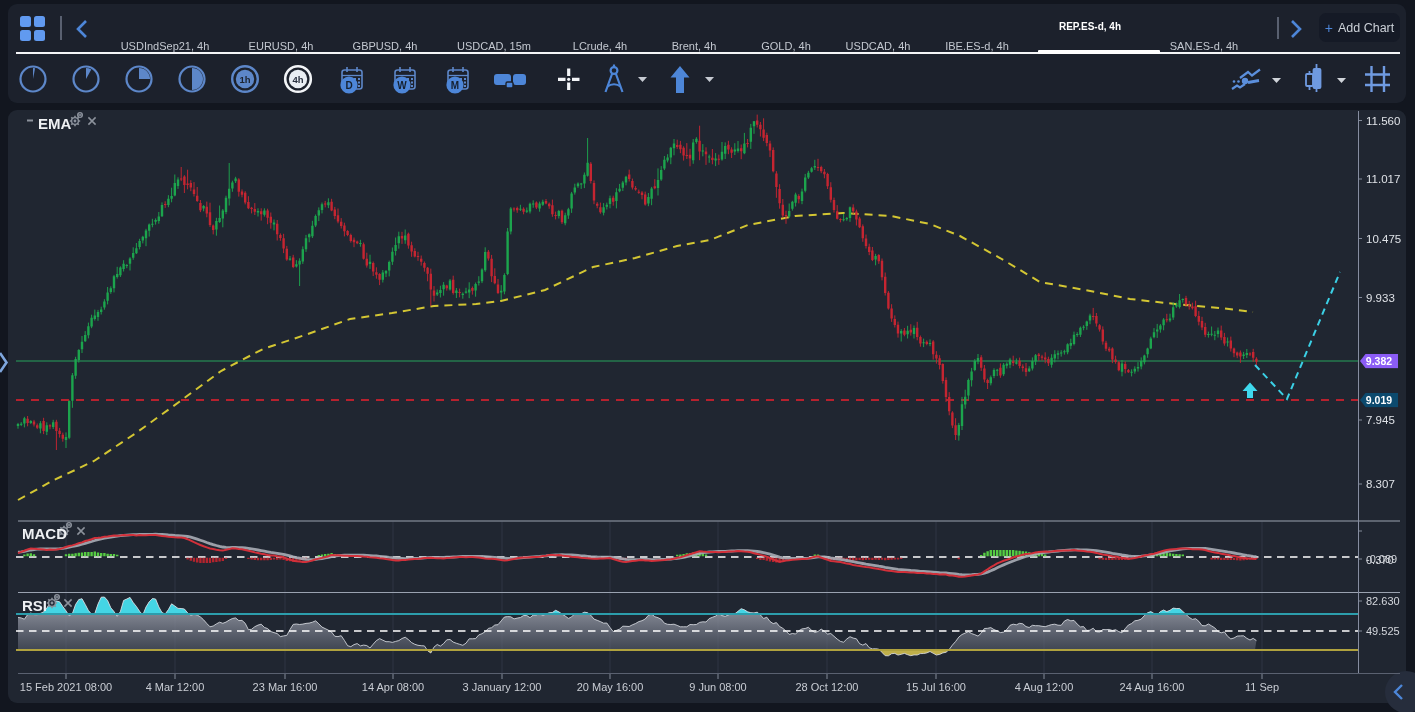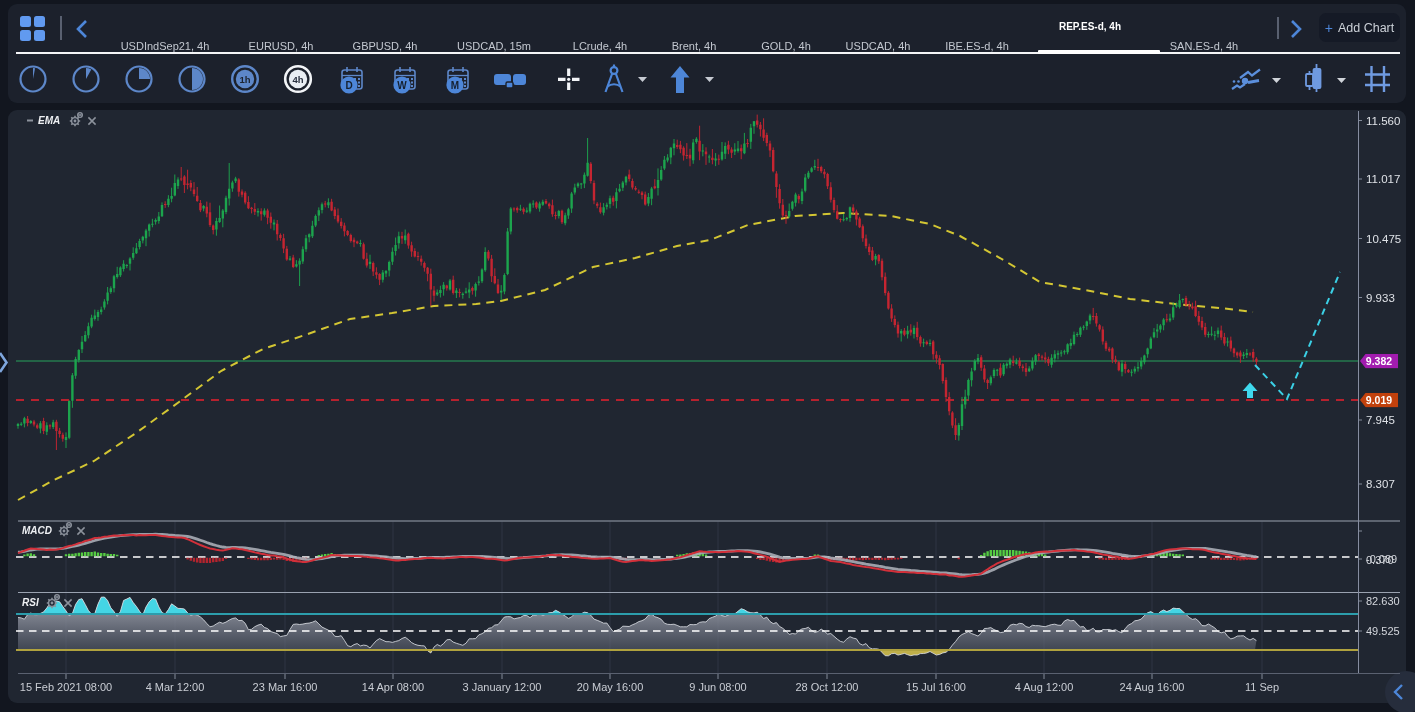--- a/index.html
+++ b/index.html
@@ -15,21 +15,21 @@
 #addchart { left:1319px; top:13px; width:81px; height:29px; background:#151a26; border-radius:7px;
   display:flex; align-items:center; justify-content:center; font-size:12.5px; color:#ccd1d8; }
 #addchart span { color:#4d86d8; margin-right:5px; font-size:14px; }
 .vsep { position:absolute; width:1.5px; background:#596070; }
 .plab { position:absolute; left:1366px; transform:translateY(-50%); font-size:11.5px; color:#dfe2e7; }
 .ilab { position:absolute; left:1366px; transform:translateY(-50%); font-size:11px; color:#d4d7dd; }
 .dlab { position:absolute; top:681px; transform:translateX(-50%); font-size:11px; color:#c9cdd4; white-space:nowrap; }
 .badge { position:absolute; left:1360px; width:38px; height:14.5px; transform:translateY(-50%);
   color:#fff; font-size:10.5px; font-weight:bold; text-align:center; line-height:14.5px;
   clip-path:polygon(0 50%, 15% 0, 100% 0, 100% 100%, 15% 100%); }
-.ptitle { position:absolute; font-size:10px; font-weight:bold; color:#eef0f3;font-style:italic; }
+.ptitle { position:absolute; font-size:15px; font-weight:bold; color:#eef0f3; }
 #ov { position:absolute; left:0; top:0; }
 #gridicon div { position:absolute; width:11px; height:11px; background:#619af0; border-radius:2.5px; }
 #circbtn { left:1385px; top:671px; width:42px; height:42px; border-radius:50%; background:#262d3c; }
 </style></head>
 <body>
 <div id="stage">
 <div class="abs" id="topcard"></div>
 <div class="abs" id="chartcard"></div>
 <div class="abs" id="tabline"></div>
 <div class="abs" id="activeline"></div>
@@ -245,22 +245,22 @@
       <path d="M1337,78 l4.5,5 4.5,-5 Z" fill="#d0d4da"></path>
       <path d="M1371.5,66v26 M1384,66v26 M1365,74.5h25 M1365,85h25" stroke="#6f9ae0" stroke-width="2.4"></path>
 <path d="M0,353 L6.5,362.5 L0,372" stroke="#7ea6dd" stroke-width="2.6" fill="none"></path>
 </svg>
 <div class="plab" style="top:120.5px">11.560</div>
     <div class="plab" style="top:179px">11.017</div>
     <div class="plab" style="top:238.5px">10.475</div>
     <div class="plab" style="top:297.5px">9.933</div>
     <div class="plab" style="top:420px">7.945</div>
     <div class="plab" style="top:484px">8.307</div>
-<div class="badge" style="top:361px;background:#a21caf">9.382</div>
-<div class="badge" style="top:400px;background:#c2410c">9.019</div>
+<div class="badge" style="top:361px;background:#8b5cf6">9.382</div>
+<div class="badge" style="top:400px;background:#0c4a6e">9.019</div>
 <div class="ilab" style="top:560px">0.370</div>
 <div class="ilab" style="top:559px">-0.089</div>
 <div class="ilab" style="top:601px">82.630</div>
 <div class="ilab" style="top:631px">49.525</div>
 <div class="dlab" style="left:66px">15 Feb 2021 08:00</div>
     <div class="dlab" style="left:175px">4 Mar 12:00</div>
     <div class="dlab" style="left:285px">23 Mar 16:00</div>
     <div class="dlab" style="left:393px">14 Apr 08:00</div>
     <div class="dlab" style="left:502px">3 January 12:00</div>
     <div class="dlab" style="left:610px">20 May 16:00</div>

